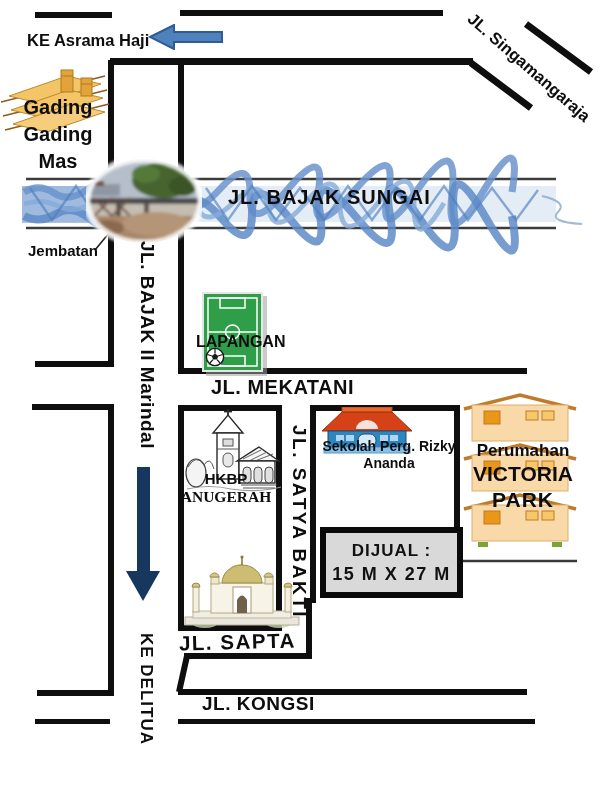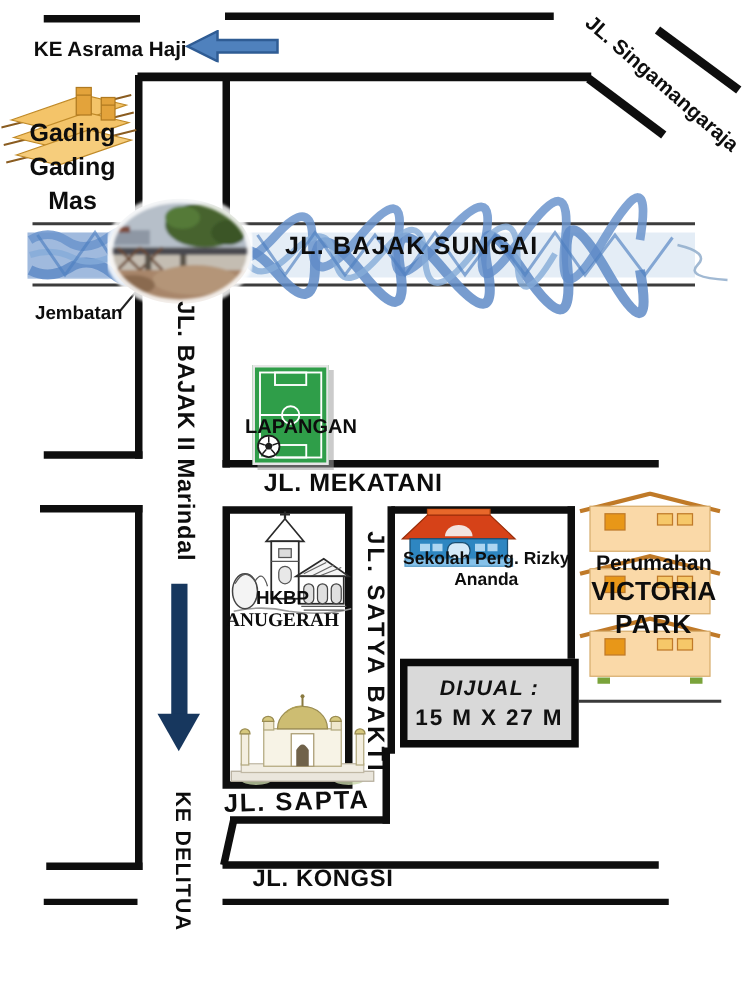--- a/index.html
+++ b/index.html
@@ -10,21 +10,21 @@
   .vtext{position:absolute;font-weight:bold;color:#0d0d0d;white-space:nowrap;text-align:center;}
   svg{display:block;}
   .abs{position:absolute;}
   #canal-svg{left:0;top:0;z-index:1;pointer-events:none;}
   .z2{z-index:2;} .z3{z-index:3;} .z4{z-index:4;}
   #field{position:absolute;left:202px;top:292px;width:57px;height:76px;background:#2f9e49;
          border:2px solid #e6e6e6;box-shadow:4px 4px 0 rgba(160,160,160,.55);z-index:2;}
   #sale-box{position:absolute;left:320px;top:527px;width:143px;height:71px;background:#d9d9d9;
             border:6px solid #0a0a0a;box-sizing:border-box;z-index:5;
             display:flex;flex-direction:column;justify-content:center;align-items:center;}
-  #sale-box .l1{font-size:17px;font-weight:bold;letter-spacing:1px;font-style:italic;}
+  #sale-box .l1{font-size:17px;font-weight:bold;letter-spacing:1px;}
   #sale-box .l2{font-size:18px;font-weight:bold;letter-spacing:1.5px;margin-top:3px;}
   .block-border{position:absolute;border:6px solid #0e0e0e;box-sizing:border-box;background:transparent;z-index:2;}
 </style>
 </head>
 <body>
 
 <div id="map">
 
   <svg id="canal-svg" class="abs" width="603" height="804" viewBox="0 0 603 804">
 

